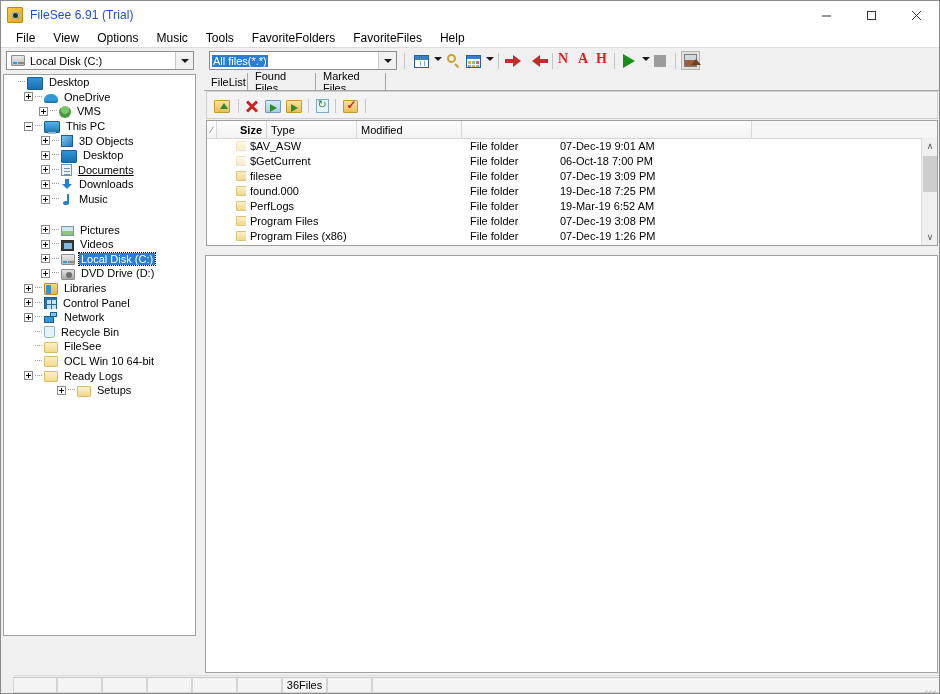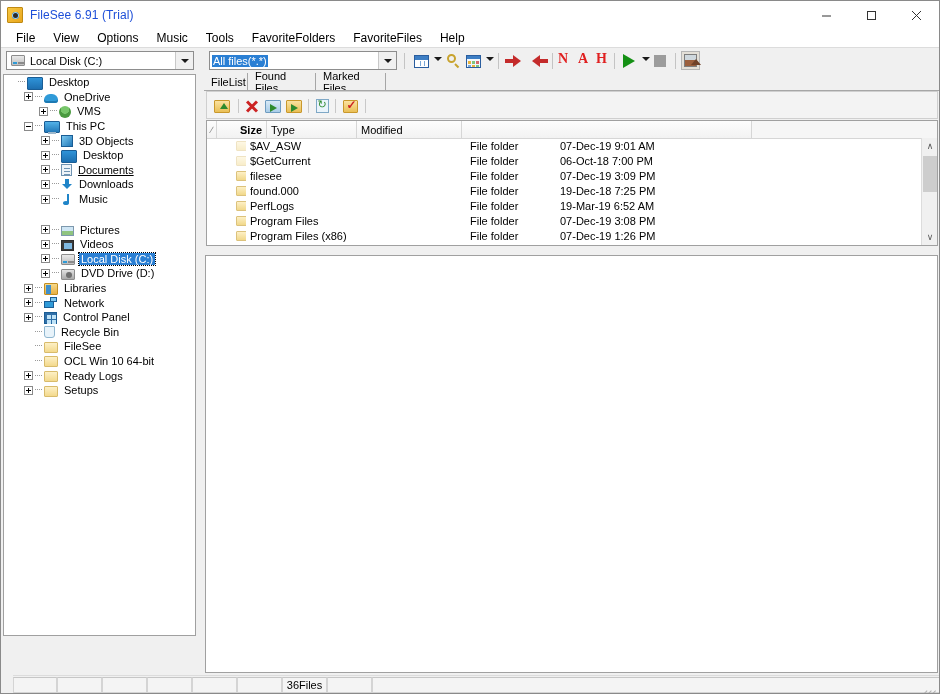--- a/index.html
+++ b/index.html
@@ -558,30 +558,30 @@
       </div>
       <div class="tnode" style="padding-left: 20px;">
         <span class="expander plus"></span>
         <span class="dots"></span>
         <span class="ticon ic-lib"></span>
         <span class="tlabel">Libraries</span>
       </div>
       <div class="tnode" style="padding-left: 20px;">
         <span class="expander plus"></span>
         <span class="dots"></span>
+        <span class="ticon ic-cp"></span>
+        <span class="tlabel">Control Panel</span>
+      </div>
+      <div class="tnode" style="padding-left: 20px;">
+        <span class="expander plus"></span>
+        <span class="dots"></span>
         <span class="ticon ic-net"></span>
         <span class="tlabel">Network</span>
       </div>
       <div class="tnode" style="padding-left: 20px;">
-        <span class="expander plus"></span>
-        <span class="dots"></span>
-        <span class="ticon ic-cp"></span>
-        <span class="tlabel">Control Panel</span>
-      </div>
-      <div class="tnode" style="padding-left: 20px;">
         <span class="expander none"></span>
         <span class="dots"></span>
         <span class="ticon ic-bin"></span>
         <span class="tlabel">Recycle Bin</span>
       </div>
       <div class="tnode" style="padding-left: 20px;">
         <span class="expander none"></span>
         <span class="dots"></span>
         <span class="ticon ic-folder"></span>
         <span class="tlabel">FileSee</span>
@@ -591,21 +591,21 @@
         <span class="dots"></span>
         <span class="ticon ic-folder"></span>
         <span class="tlabel">OCL Win 10 64-bit</span>
       </div>
       <div class="tnode" style="padding-left: 20px;">
         <span class="expander plus"></span>
         <span class="dots"></span>
         <span class="ticon ic-folder"></span>
         <span class="tlabel">Ready Logs</span>
       </div>
-      <div class="tnode" style="padding-left: 20px;">
+      <div class="tnode" style="padding-left: 20px; margin-left: 33px;">
         <span class="expander plus"></span>
         <span class="dots"></span>
         <span class="ticon ic-folder"></span>
         <span class="tlabel">Setups</span>
       </div>
     </div>
 
   <div class="tabs-row" id="tabs-row">
       <div class="tab active" style="left: 0px; width: 44px;">
         <span>FileList</span>

